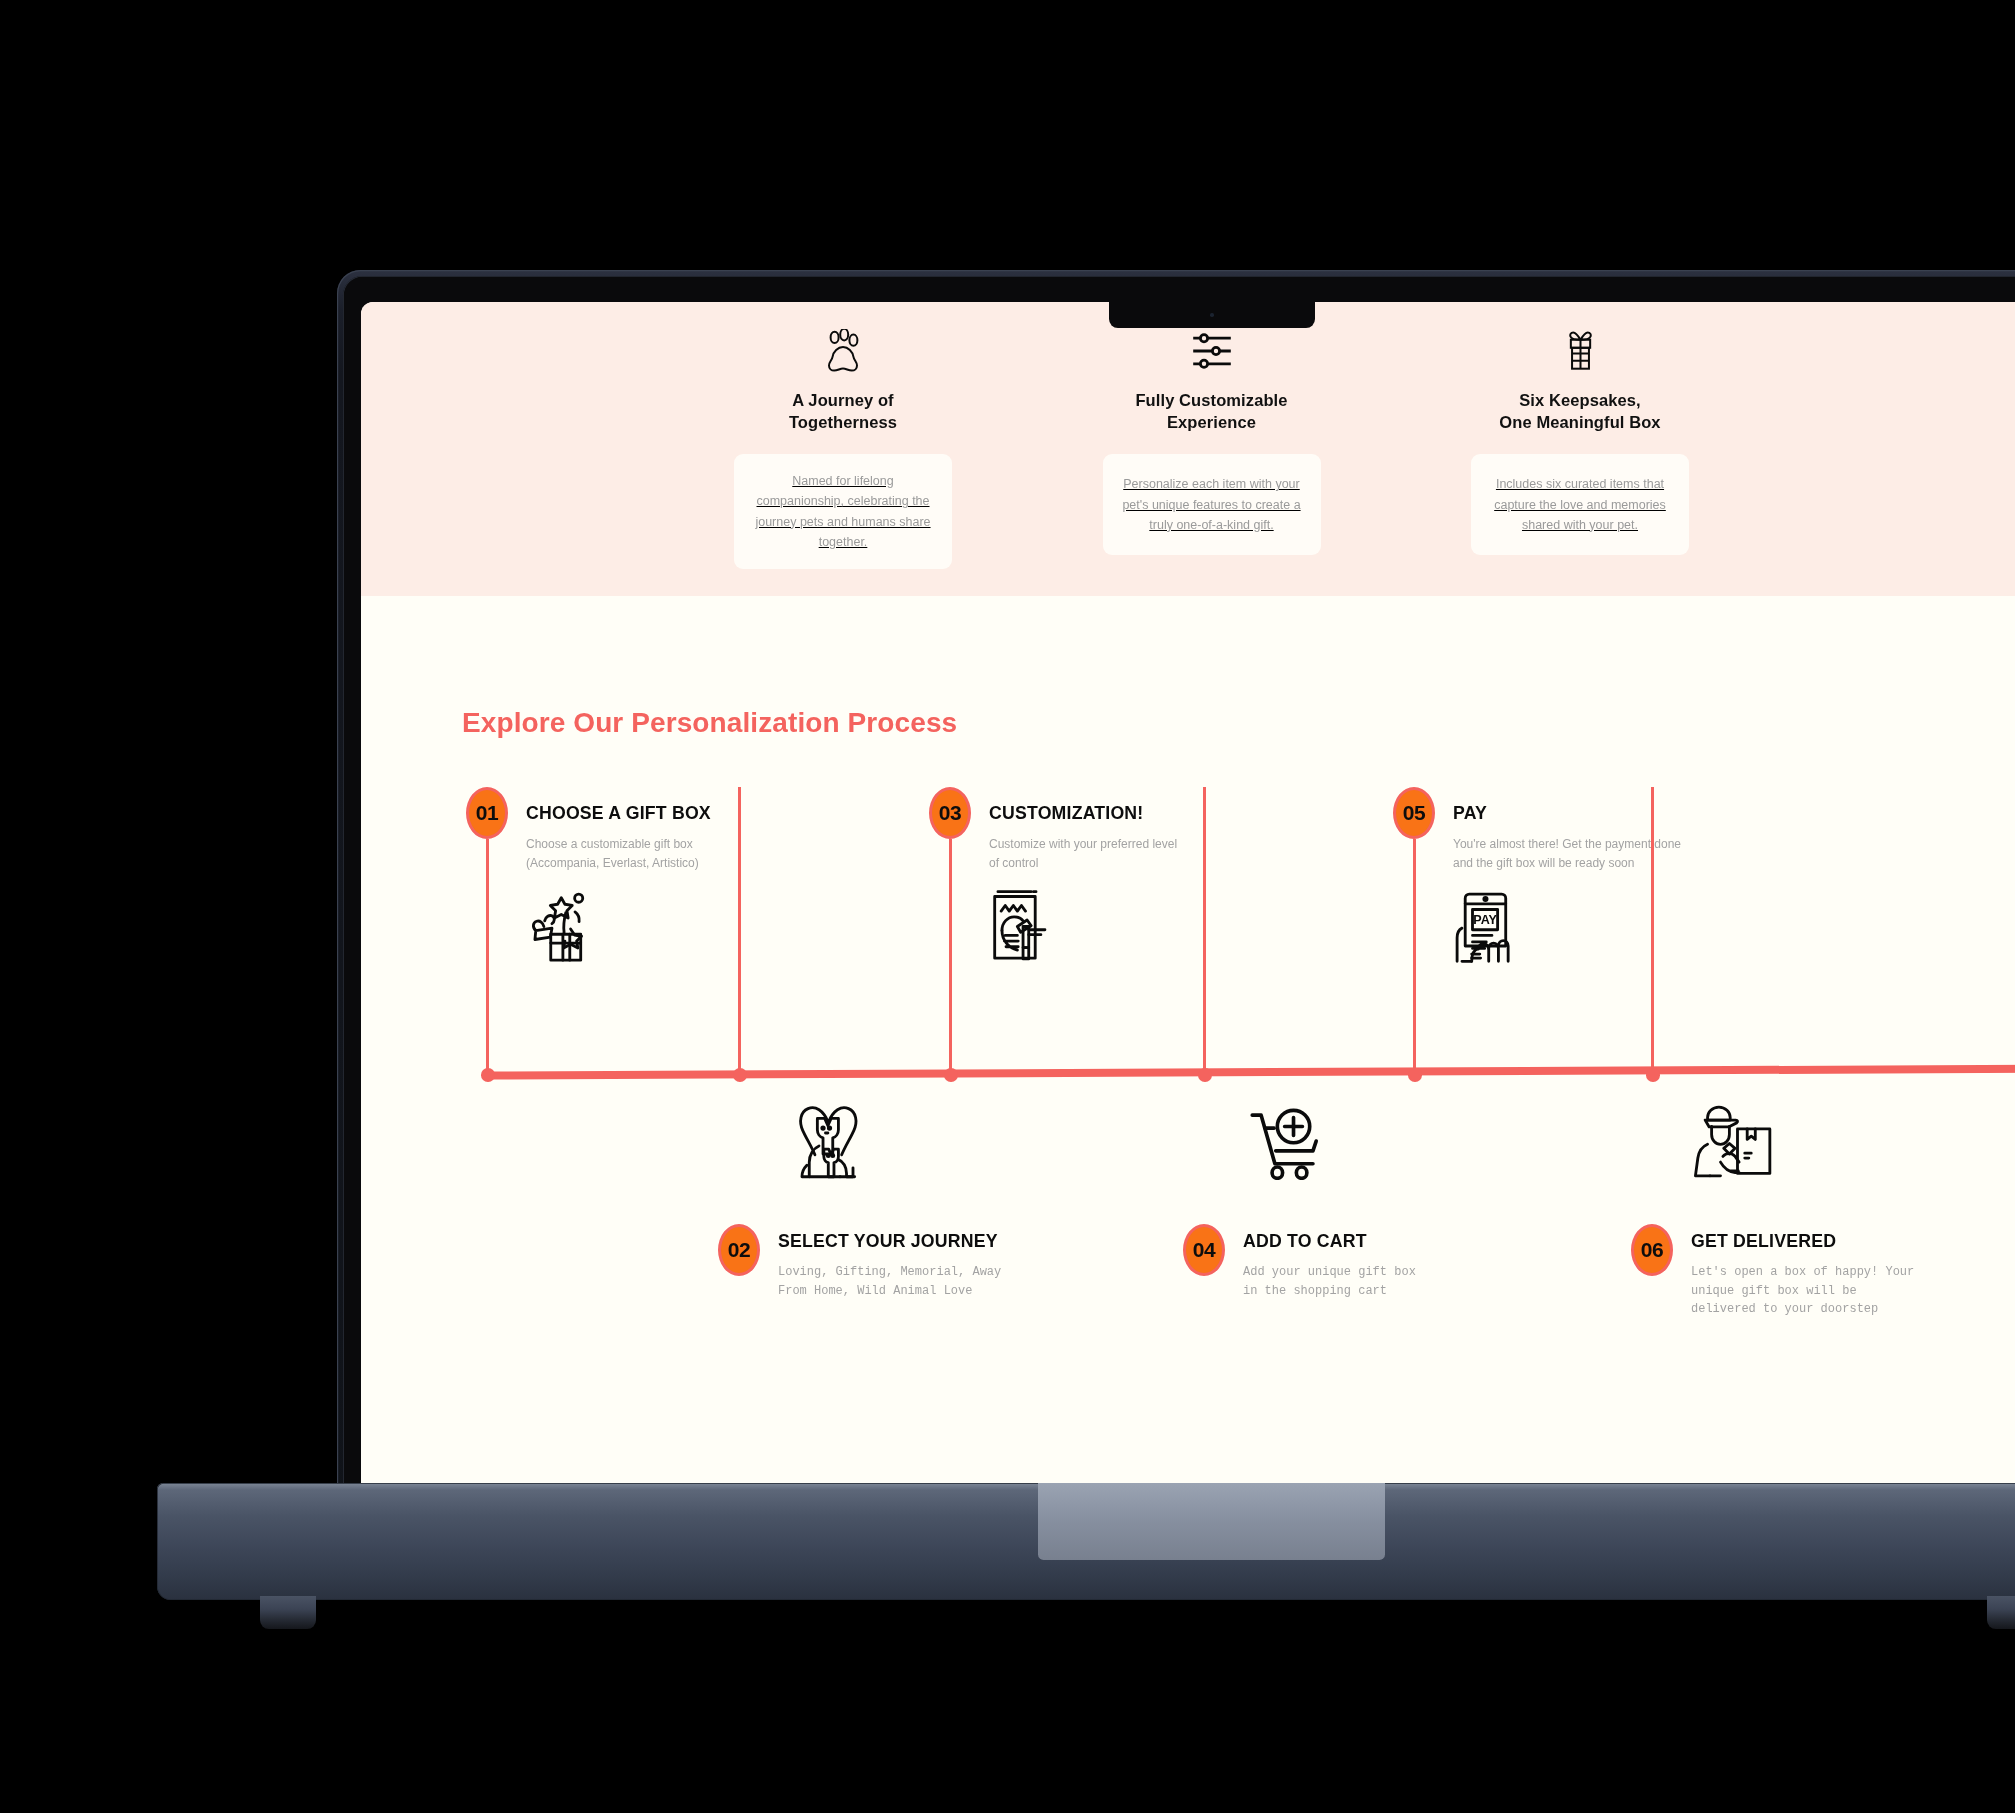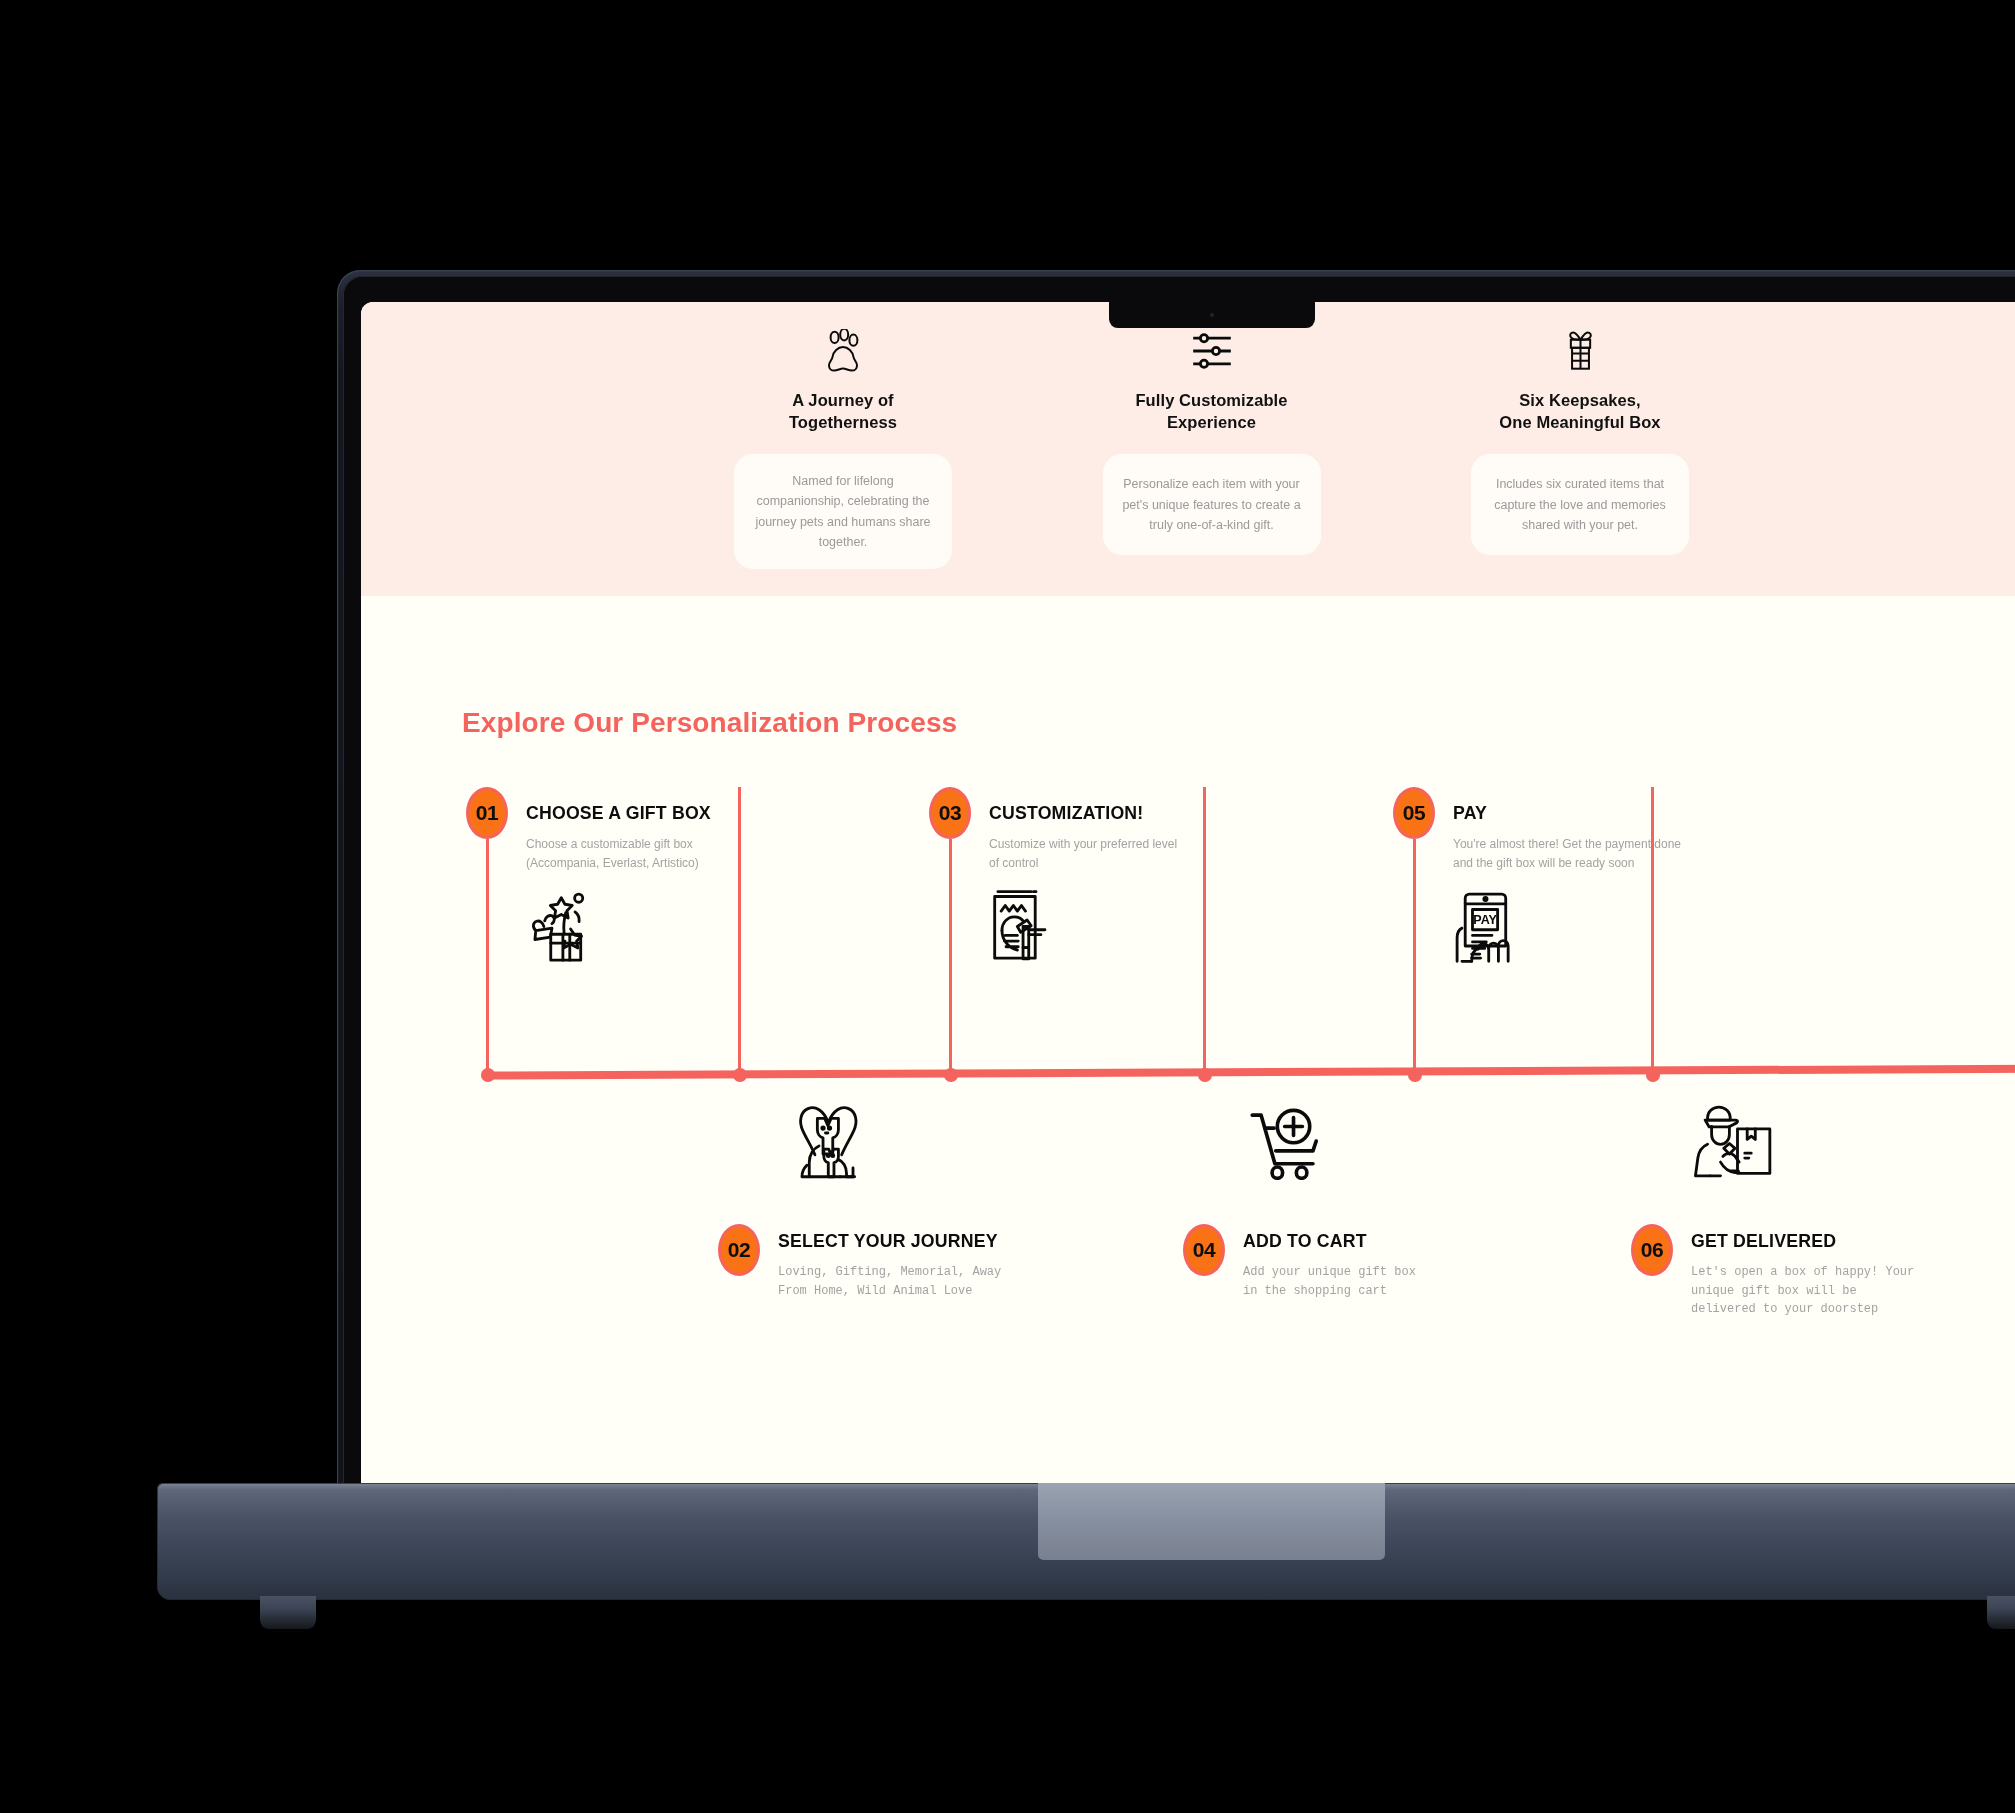--- a/index.html
+++ b/index.html
@@ -63,23 +63,23 @@
   }
   .band-inner { width:979px; display:flex; justify-content:space-between; }
   .feature { width:242px; display:flex; flex-direction:column; align-items:center; }
   .feature-icon { height:48px; display:flex; align-items:flex-end; justify-content:center; }
   .feature-icon svg { display:block; }
   .feature-title {
     margin-top:16px; text-align:center; font-weight:bold; font-size:16.5px;
     line-height:1.35; color:#111; letter-spacing:0.1px;
   }
   .feature-card {
-    margin-top:21px; background:#FFFCF7; border-radius:19px;
+    margin-top:21px; background:#FFFCF7; border-radius:9px;
     padding:17px 13.7px; width:218px; min-height:101px;
-    display:flex; align-items:center; justify-content:flex-end;
+    display:flex; align-items:center; justify-content:flex-end;text-decoration:underline;
   }
   .feature-card p {
     text-align:center; color:#9a9a9a; font-size:12.5px; line-height:1.62;
   }
 
   .main { background:#FFFEF7; padding:101px 0 0 0; position:relative; }
   .container { width:1499px; margin:0 auto; position:relative; }
 
   .eyebrow { font-size:12.5px; font-weight:bold; letter-spacing:0.6px; color:#111; }
   .headline { margin-top:10.5px; font-size:28px; font-weight:bold; color:#F4635E; letter-spacing:0.1px; }

